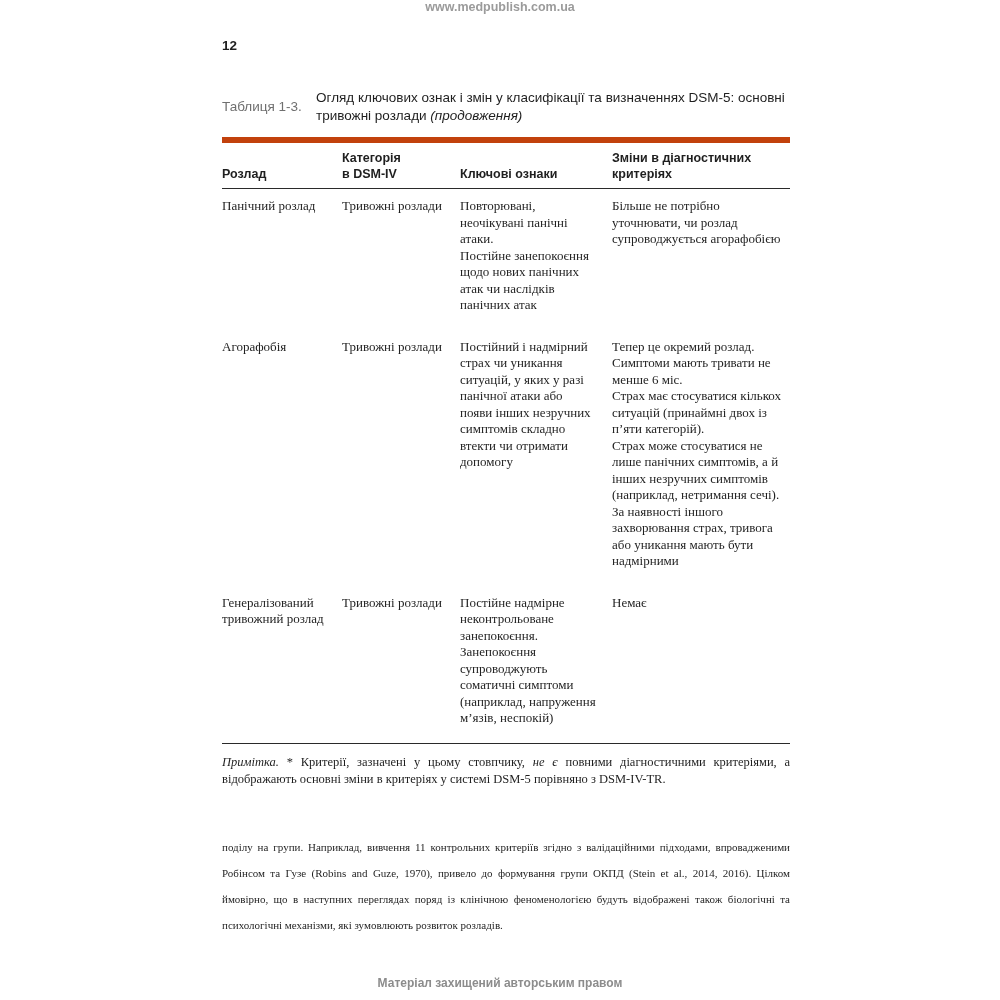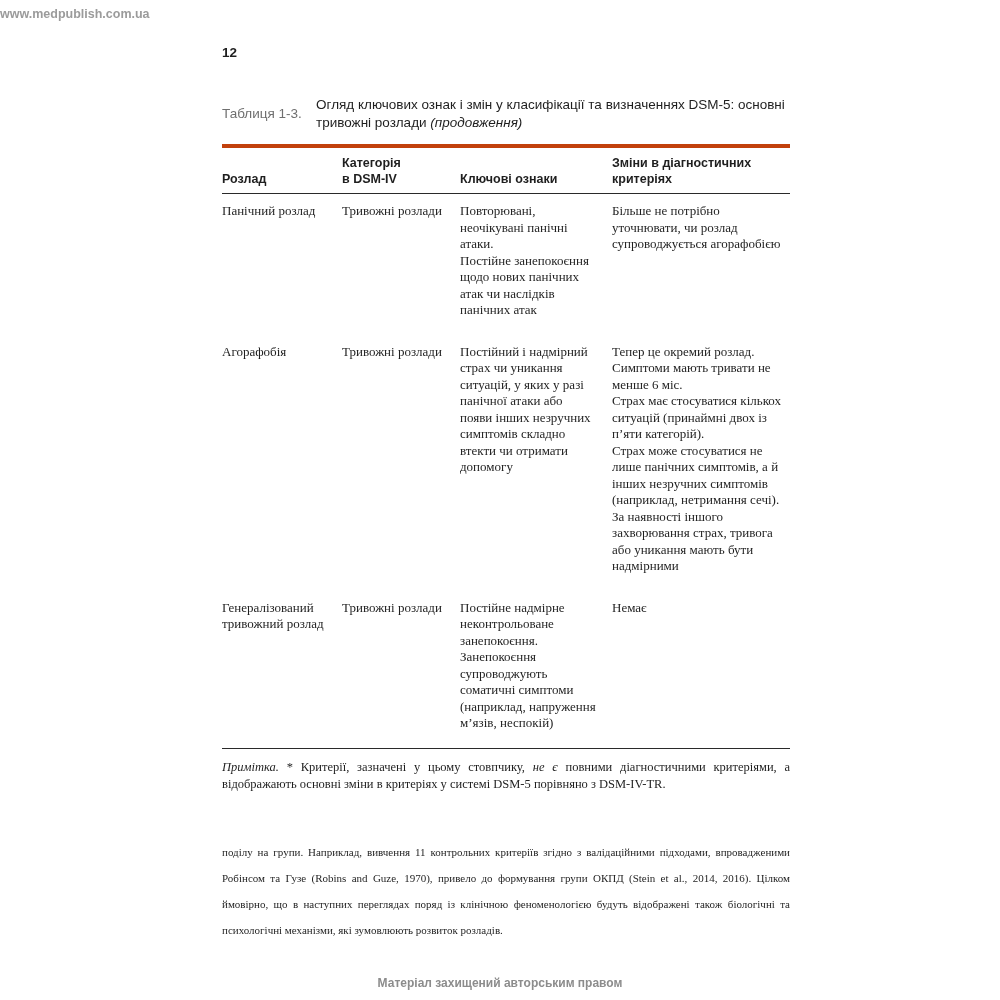--- a/index.html
+++ b/index.html
@@ -4,22 +4,21 @@
 <style>
   * { margin:0; padding:0; box-sizing:border-box; }
   html,body { width:1000px; height:1000px; background:#ffffff; }
   body {
     font-family:"Liberation Serif", serif;
     color:#1f1f1f;
     position:relative;
     overflow:hidden;
   }
   .watermark {
-    text-align:left;
-    padding-top:7px;
+    text-align:center;
     font-family:"Liberation Sans", sans-serif;
     font-weight:bold;
     font-size:12.5px;
     color:#9b9b9b;
   }
   .content {
     width:568px;
     margin-left:222px;
     margin-top:24px;
   }
@@ -55,21 +54,21 @@
     margin-top:12px;
     table-layout:fixed;
   }
   table.dsm th {
     font-family:"Liberation Sans", sans-serif;
     font-size:12.5px;
     line-height:16px;
     font-weight:bold;
     text-align:left;
     vertical-align:bottom;
-    border-top:4px solid #c2410c;
+    border-top:6px solid #c2410c;
     border-bottom:1px solid #2a2a2a;
     padding:7px 14px 6px 0;
     white-space:pre-line;
   }
   table.dsm td {
     font-size:13px;
     line-height:16.5px;
     vertical-align:top;
     padding:9px 16px 16px 0;
     white-space:pre-line;

